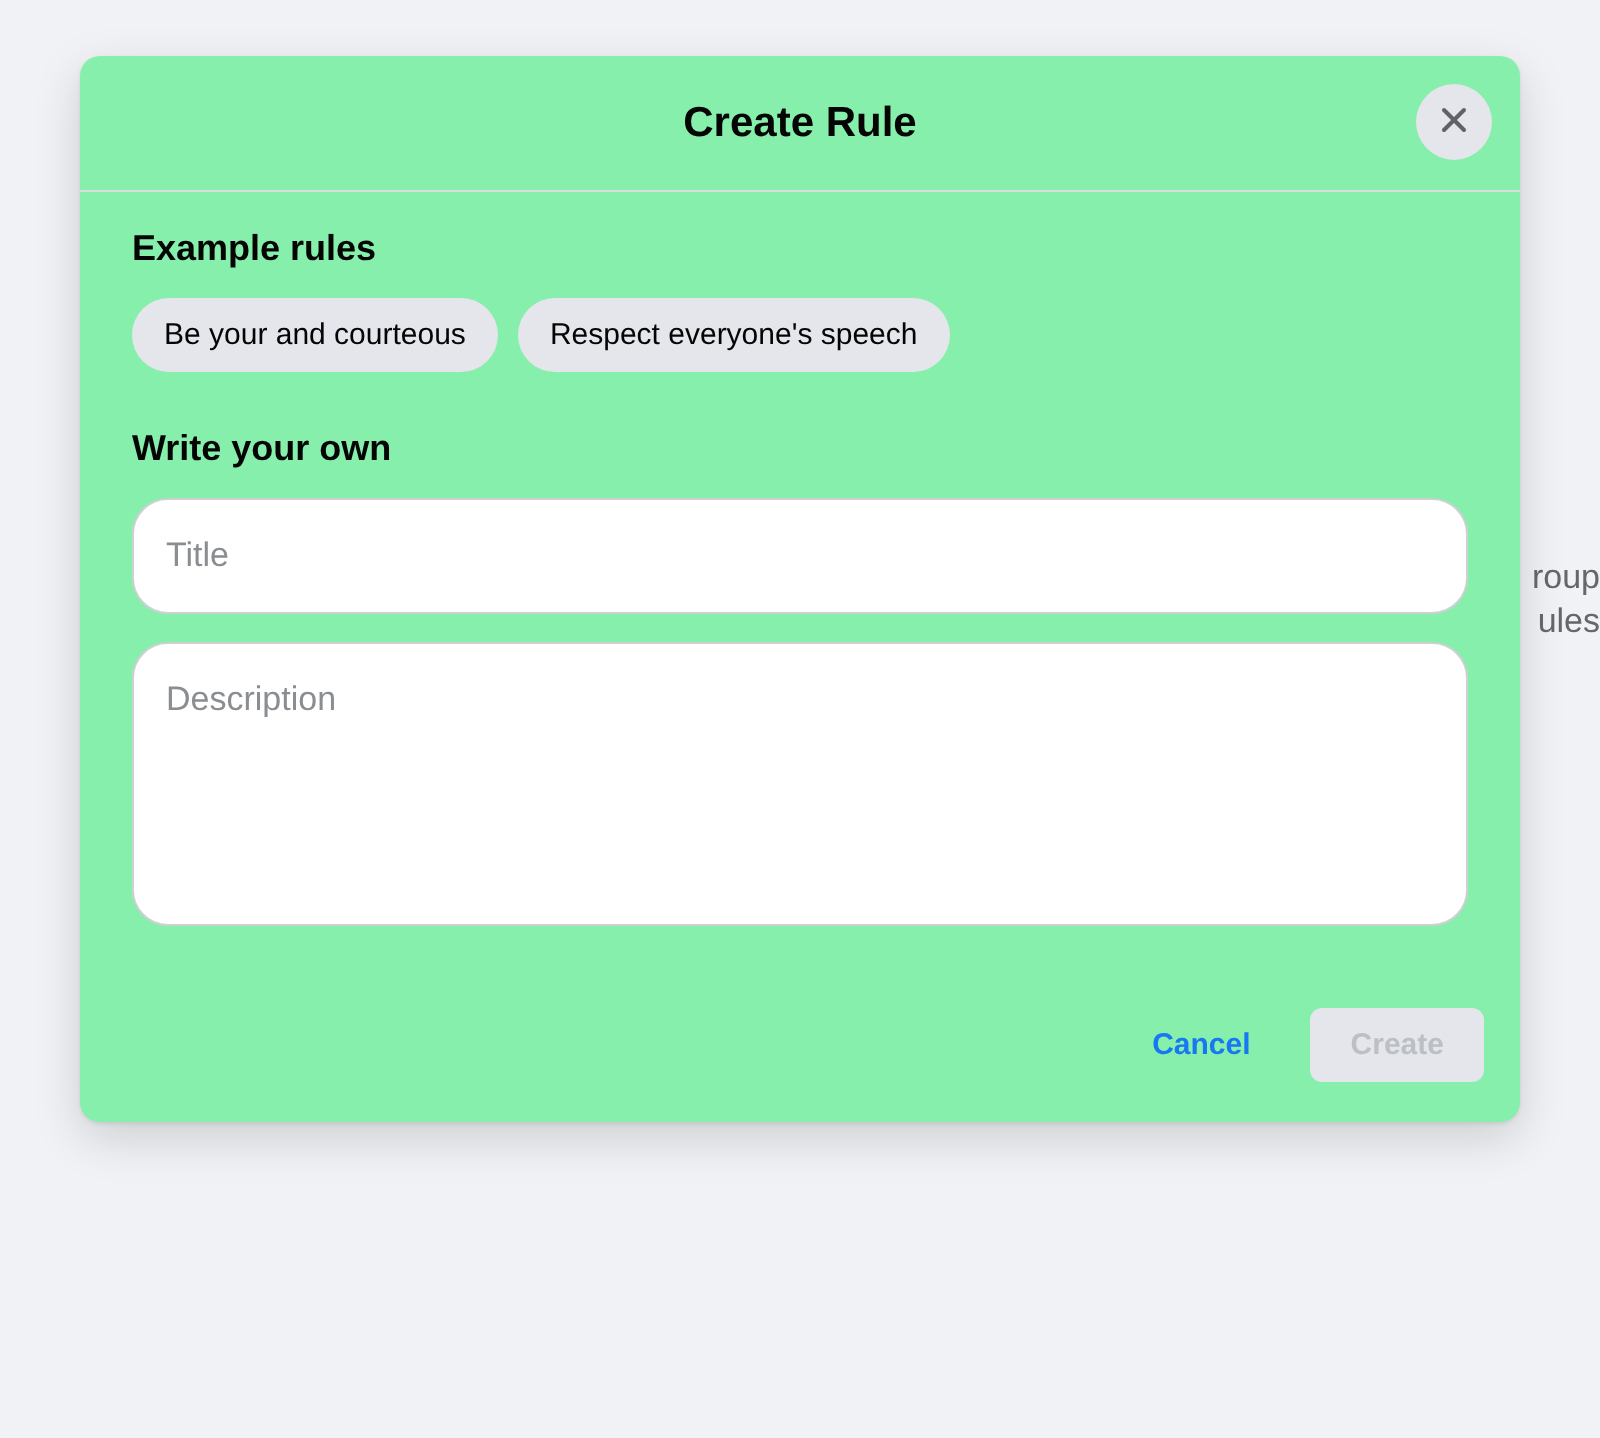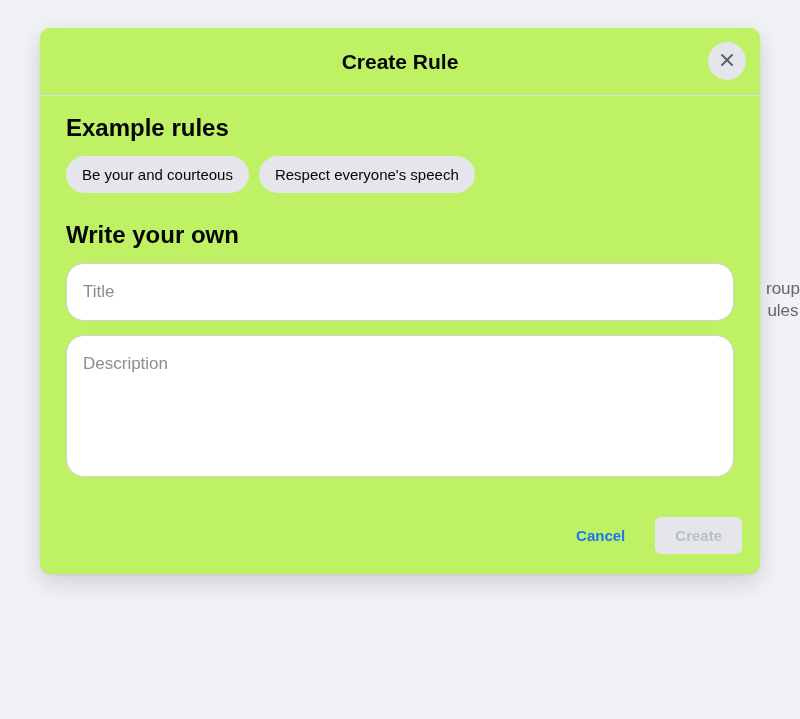--- a/index.html
+++ b/index.html
@@ -11,29 +11,29 @@
       position: relative;
       overflow: hidden;
     }
     .backdrop-text {
       position: absolute;
       right: 0;
       top: 278px;
       color: #65676b;
       font-size: 17px;
       line-height: 1.3;
-      text-align: center;
+      text-align: right;
       white-space: pre;
     }
     .modal {
       position: absolute;
       top: 28px;
       left: 40px;
       width: 720px;
-      background: #bef264;
+      background: #86efac;
       border-radius: 10px;
       box-shadow: 0 8px 24px rgba(0,0,0,0.15), 0 1px 2px rgba(0,0,0,0.08);
     }
     .modal-header {
       position: relative;
       height: 68px;
       display: flex;
       align-items: center;
       justify-content: center;
       border-bottom: 1px solid #dadde1;
@@ -55,21 +55,21 @@
       align-items: center;
       justify-content: center;
       cursor: pointer;
       border: none;
     }
     .close-btn svg { width: 20px; height: 20px; }
     .modal-body {
       padding: 18px 26px 8px 26px;
     }
     .section-heading {
-      font-size: 24px;
+      font-size: 18px;
       font-weight: 600;
       color: #050505;
       margin-bottom: 14px;
     }
     .chip-row {
       display: flex;
       flex-wrap: wrap;
       gap: 10px;
       margin-bottom: 28px;
     }

